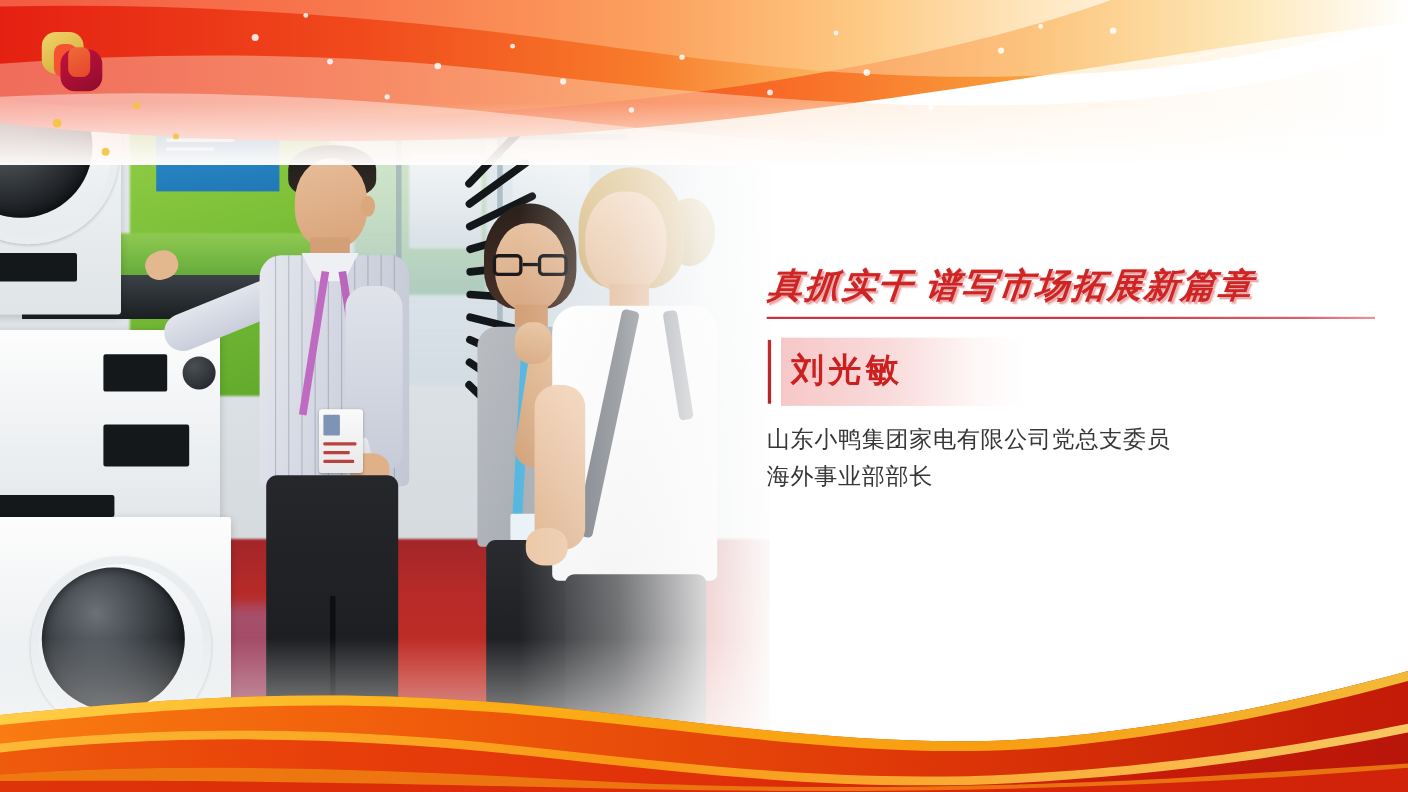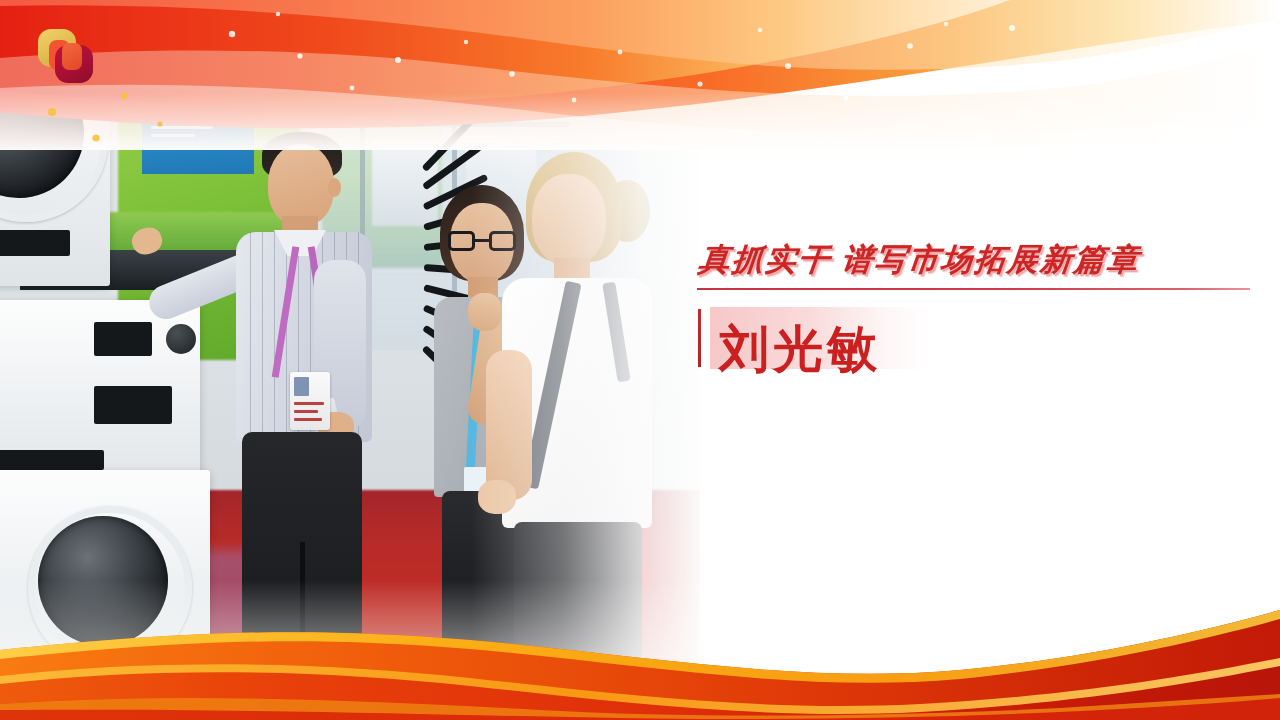--- a/index.html
+++ b/index.html
@@ -243,23 +243,22 @@
     position:absolute;left:1px;top:2px;width:3px;height:58px;
     background:linear-gradient(180deg,#c62b2b,#b52323);
   }
   .name-hl{
     position:absolute;left:13px;top:0;width:222px;height:62px;
     background:linear-gradient(90deg,rgba(243,178,178,.72) 0%,rgba(245,195,195,.60) 45%,rgba(250,226,226,.28) 80%,rgba(255,255,255,0) 100%);
   }
   .name{
     position:absolute;left:22px;top:-1px;
     font-family:"Liberation Serif","DejaVu Serif",serif;
-    font-size:50px;font-weight:700;color:#cc2020;letter-spacing:4px;
+    font-size:30px;font-weight:700;color:#cc2020;letter-spacing:4px;
     line-height:62px;
-    margin-top:12px;
   }
 
   .subtitle{
     margin-top:14px;
     font-family:"Liberation Sans","DejaVu Sans",sans-serif;
     font-size:21px;color:#373737;line-height:1.62;letter-spacing:.6px;
     font-weight:400;
   }
   .subtitle div{white-space:nowrap;}
 </style>
@@ -526,16 +525,20 @@
     <div class="headline">真抓实干 谱写市场拓展新篇章</div>
 
     <div class="divider"></div>
 
     <div class="name-row">
       <div class="name-bar"></div>
       <div class="name-hl"></div>
       <div class="name">刘光敏</div>
     </div>
 
+    <div class="subtitle">
+      <div>山东小鸭集团家电有限公司党总支委员</div>
+      <div>海外事业部部长</div>
+    </div>
 
   </div>
 
 </div>
 
 </body></html>

